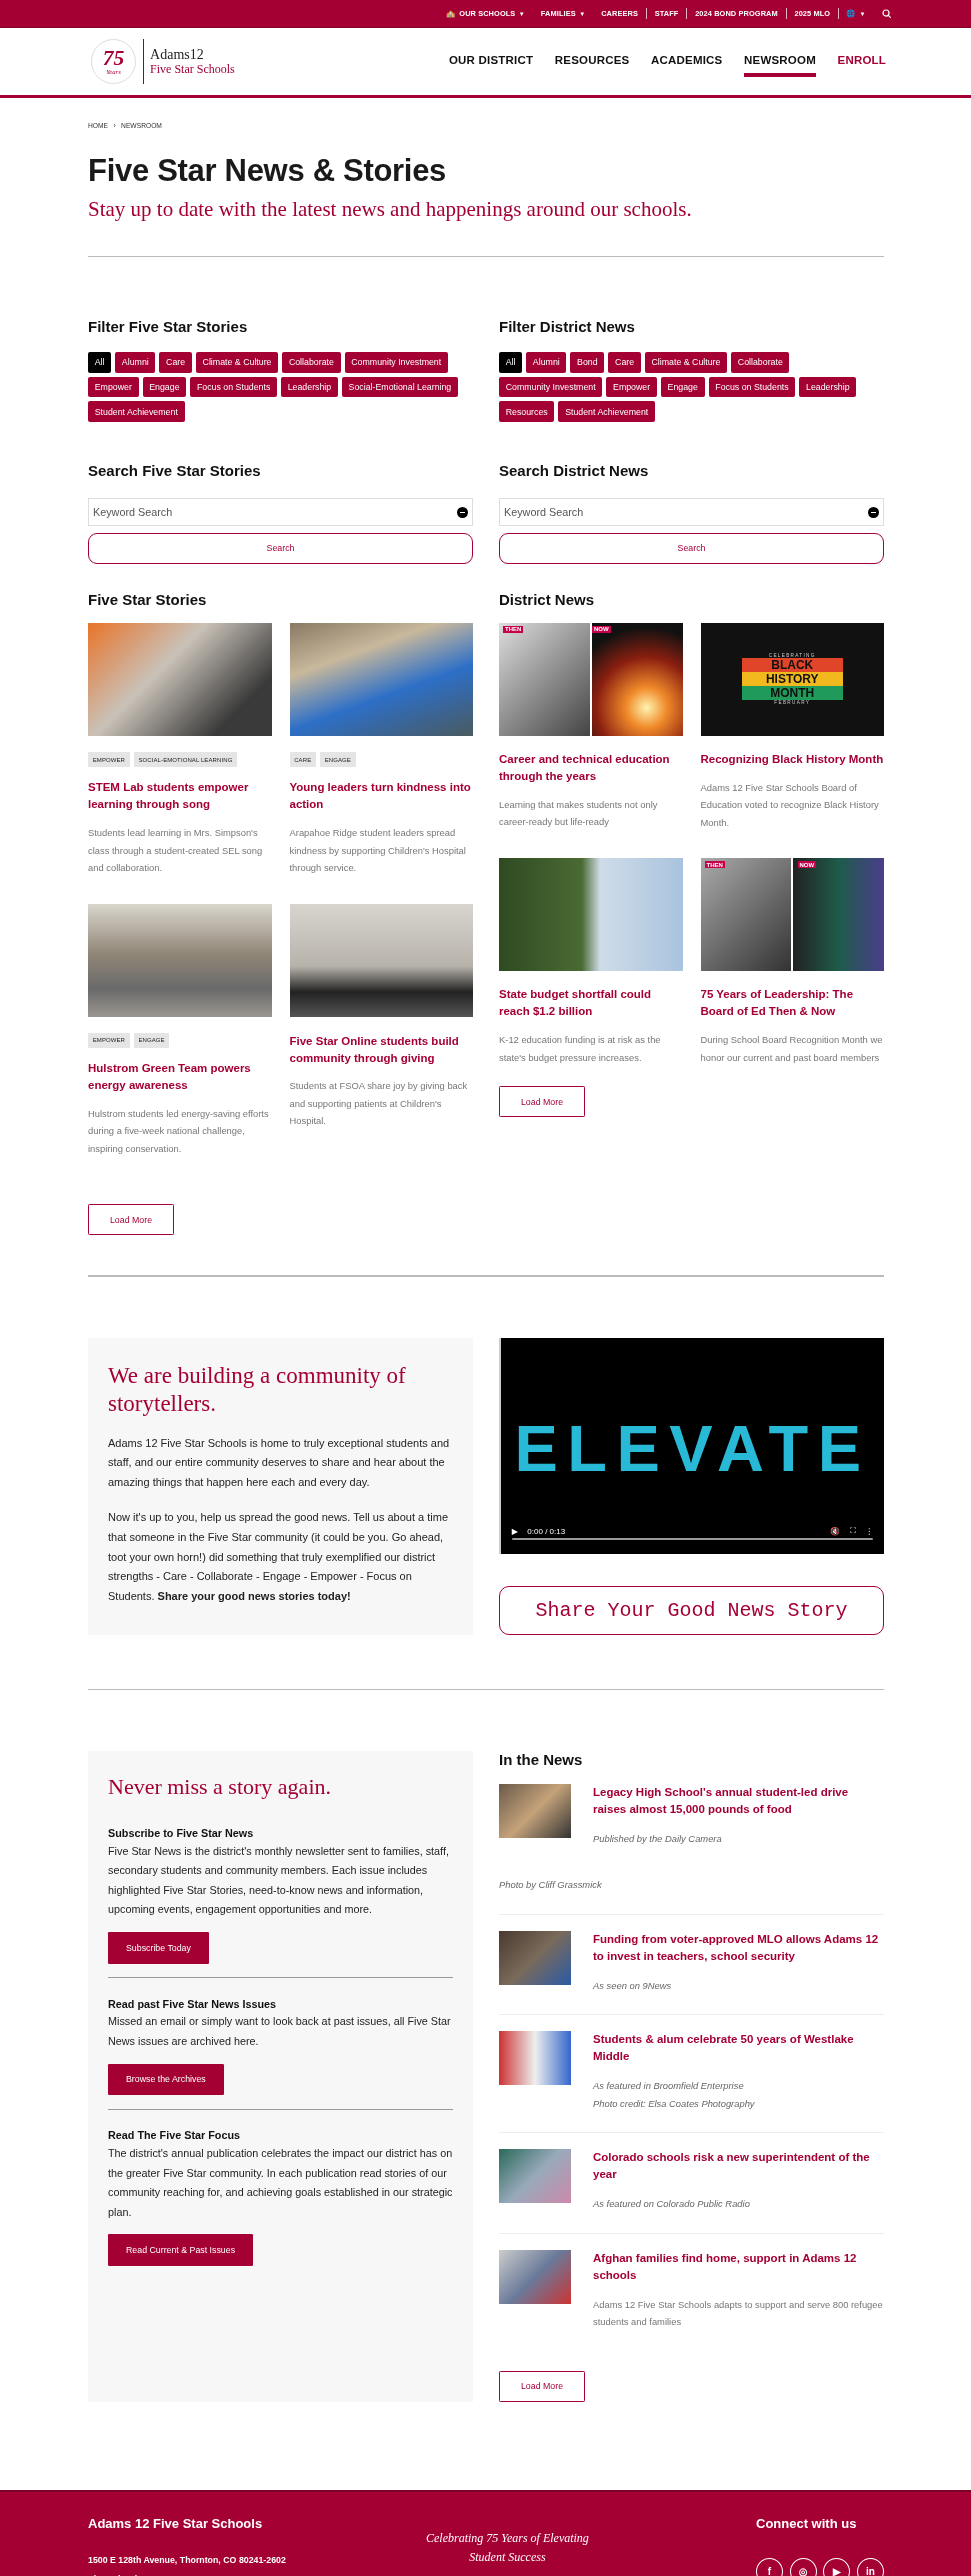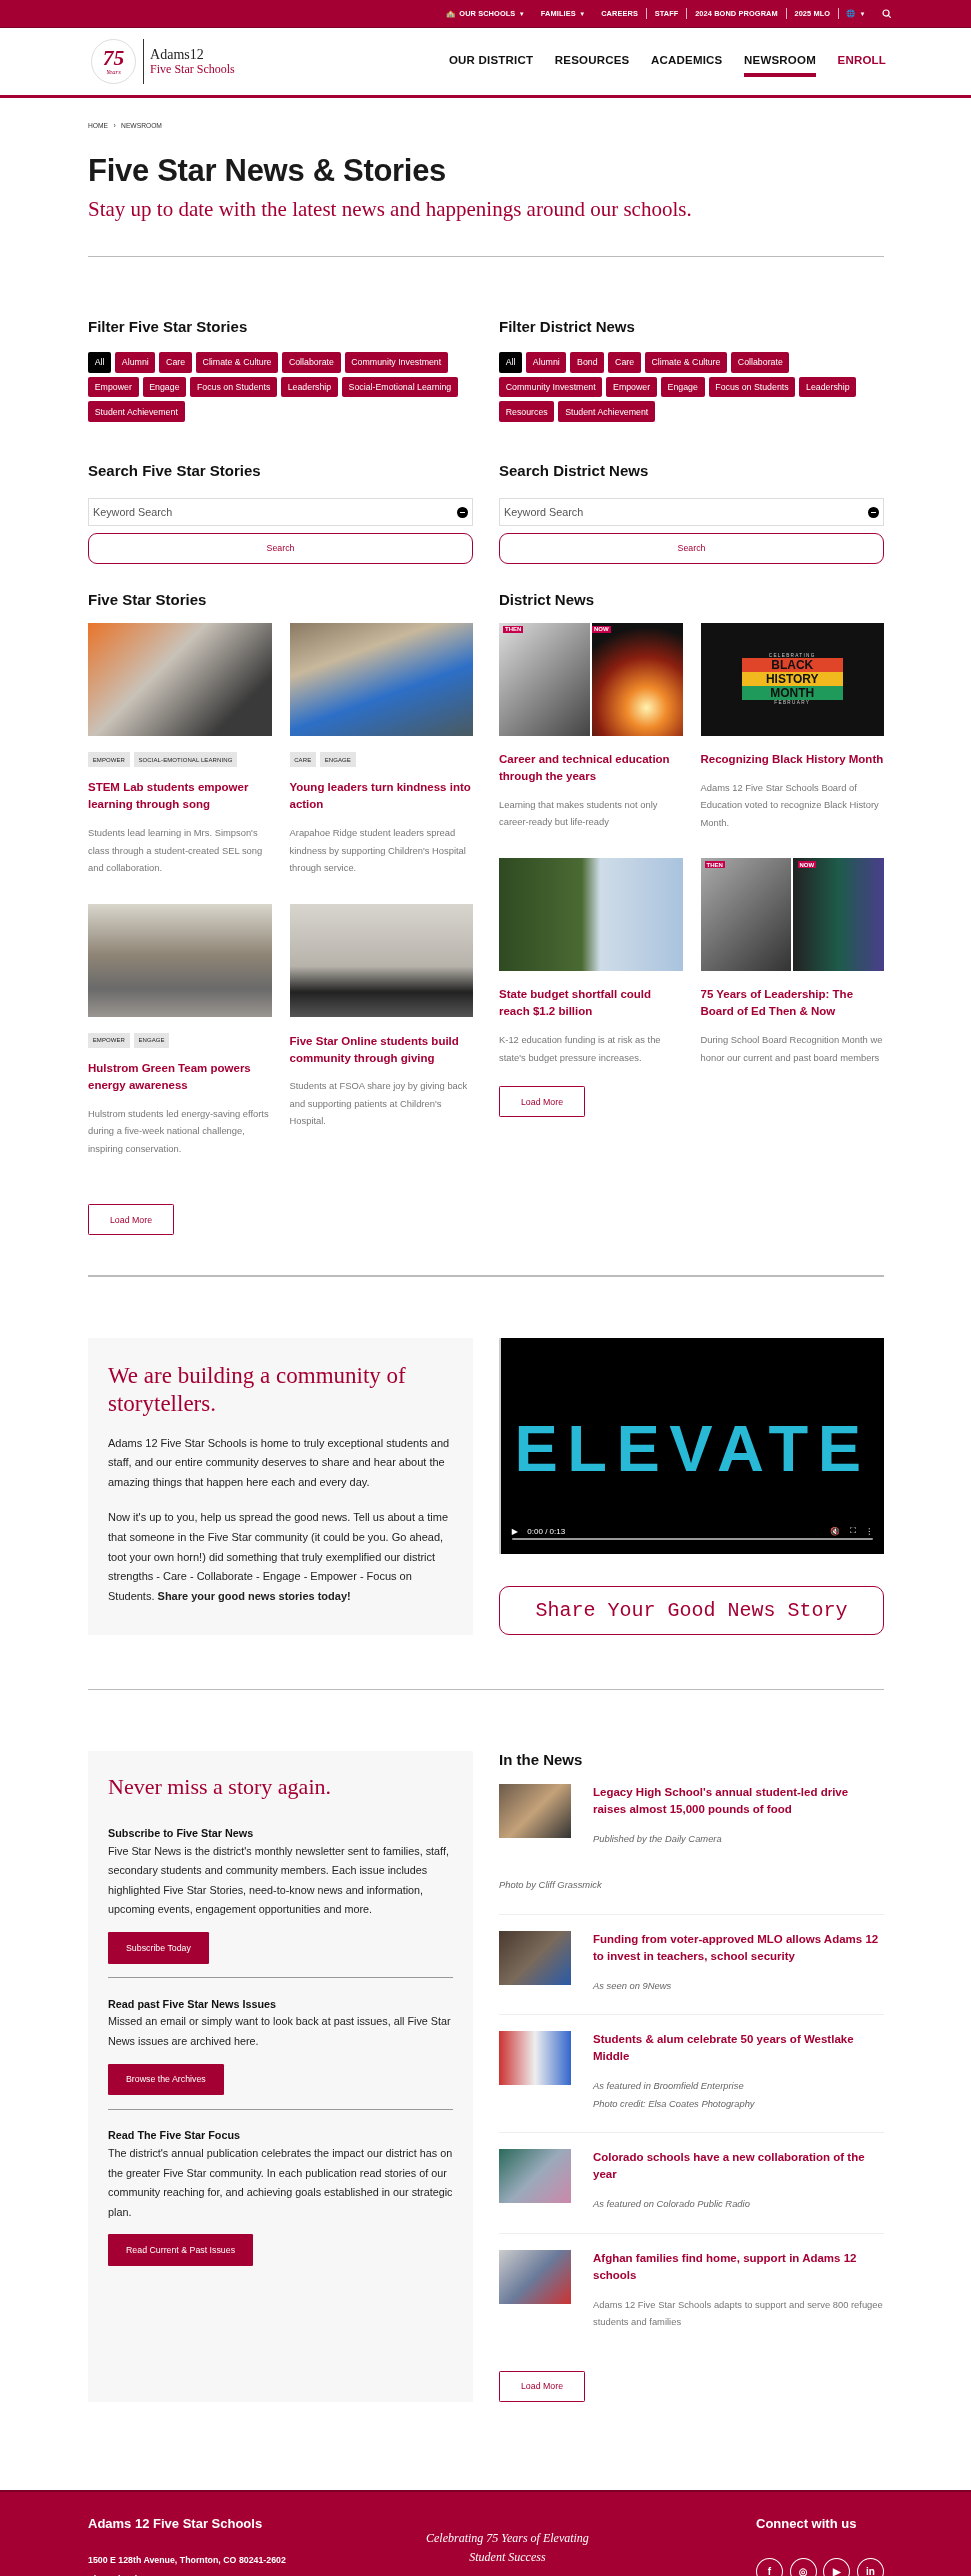--- a/index.html
+++ b/index.html
@@ -340,21 +340,21 @@
       <div class="itn-item">
         <div class="thumb" style="background:linear-gradient(90deg,#c33,#eee,#36c)"></div>
         <div style="flex:1">
             <h3>Students &amp; alum celebrate 50 years of Westlake Middle</h3>
             <div class="m"><span>As featured in Broomfield Enterprise</span><br><span>Photo credit: Elsa Coates Photography</span></div>
           </div>
       </div>
       <div class="itn-item">
         <div class="thumb" style="background:linear-gradient(135deg,#2a6a5a,#9ab,#c8a)"></div>
         <div style="flex:1">
-            <h3>Colorado schools have a new collaboration of the year</h3>
+            <h3>Colorado schools risk a new superintendent of the year</h3>
             <div class="m">As featured on Colorado Public Radio</div>
           </div>
       </div>
       <div class="itn-item" style="border-bottom:none">
         <div class="thumb" style="background:linear-gradient(135deg,#ccc,#6a7a9a,#c33)"></div>
         <div style="flex:1">
             <h3>Afghan families find home, support in Adams 12 schools</h3>
             <div class="d">Adams 12 Five Star Schools adapts to support and serve 800 refugee students and families</div>
           </div>
       </div>

